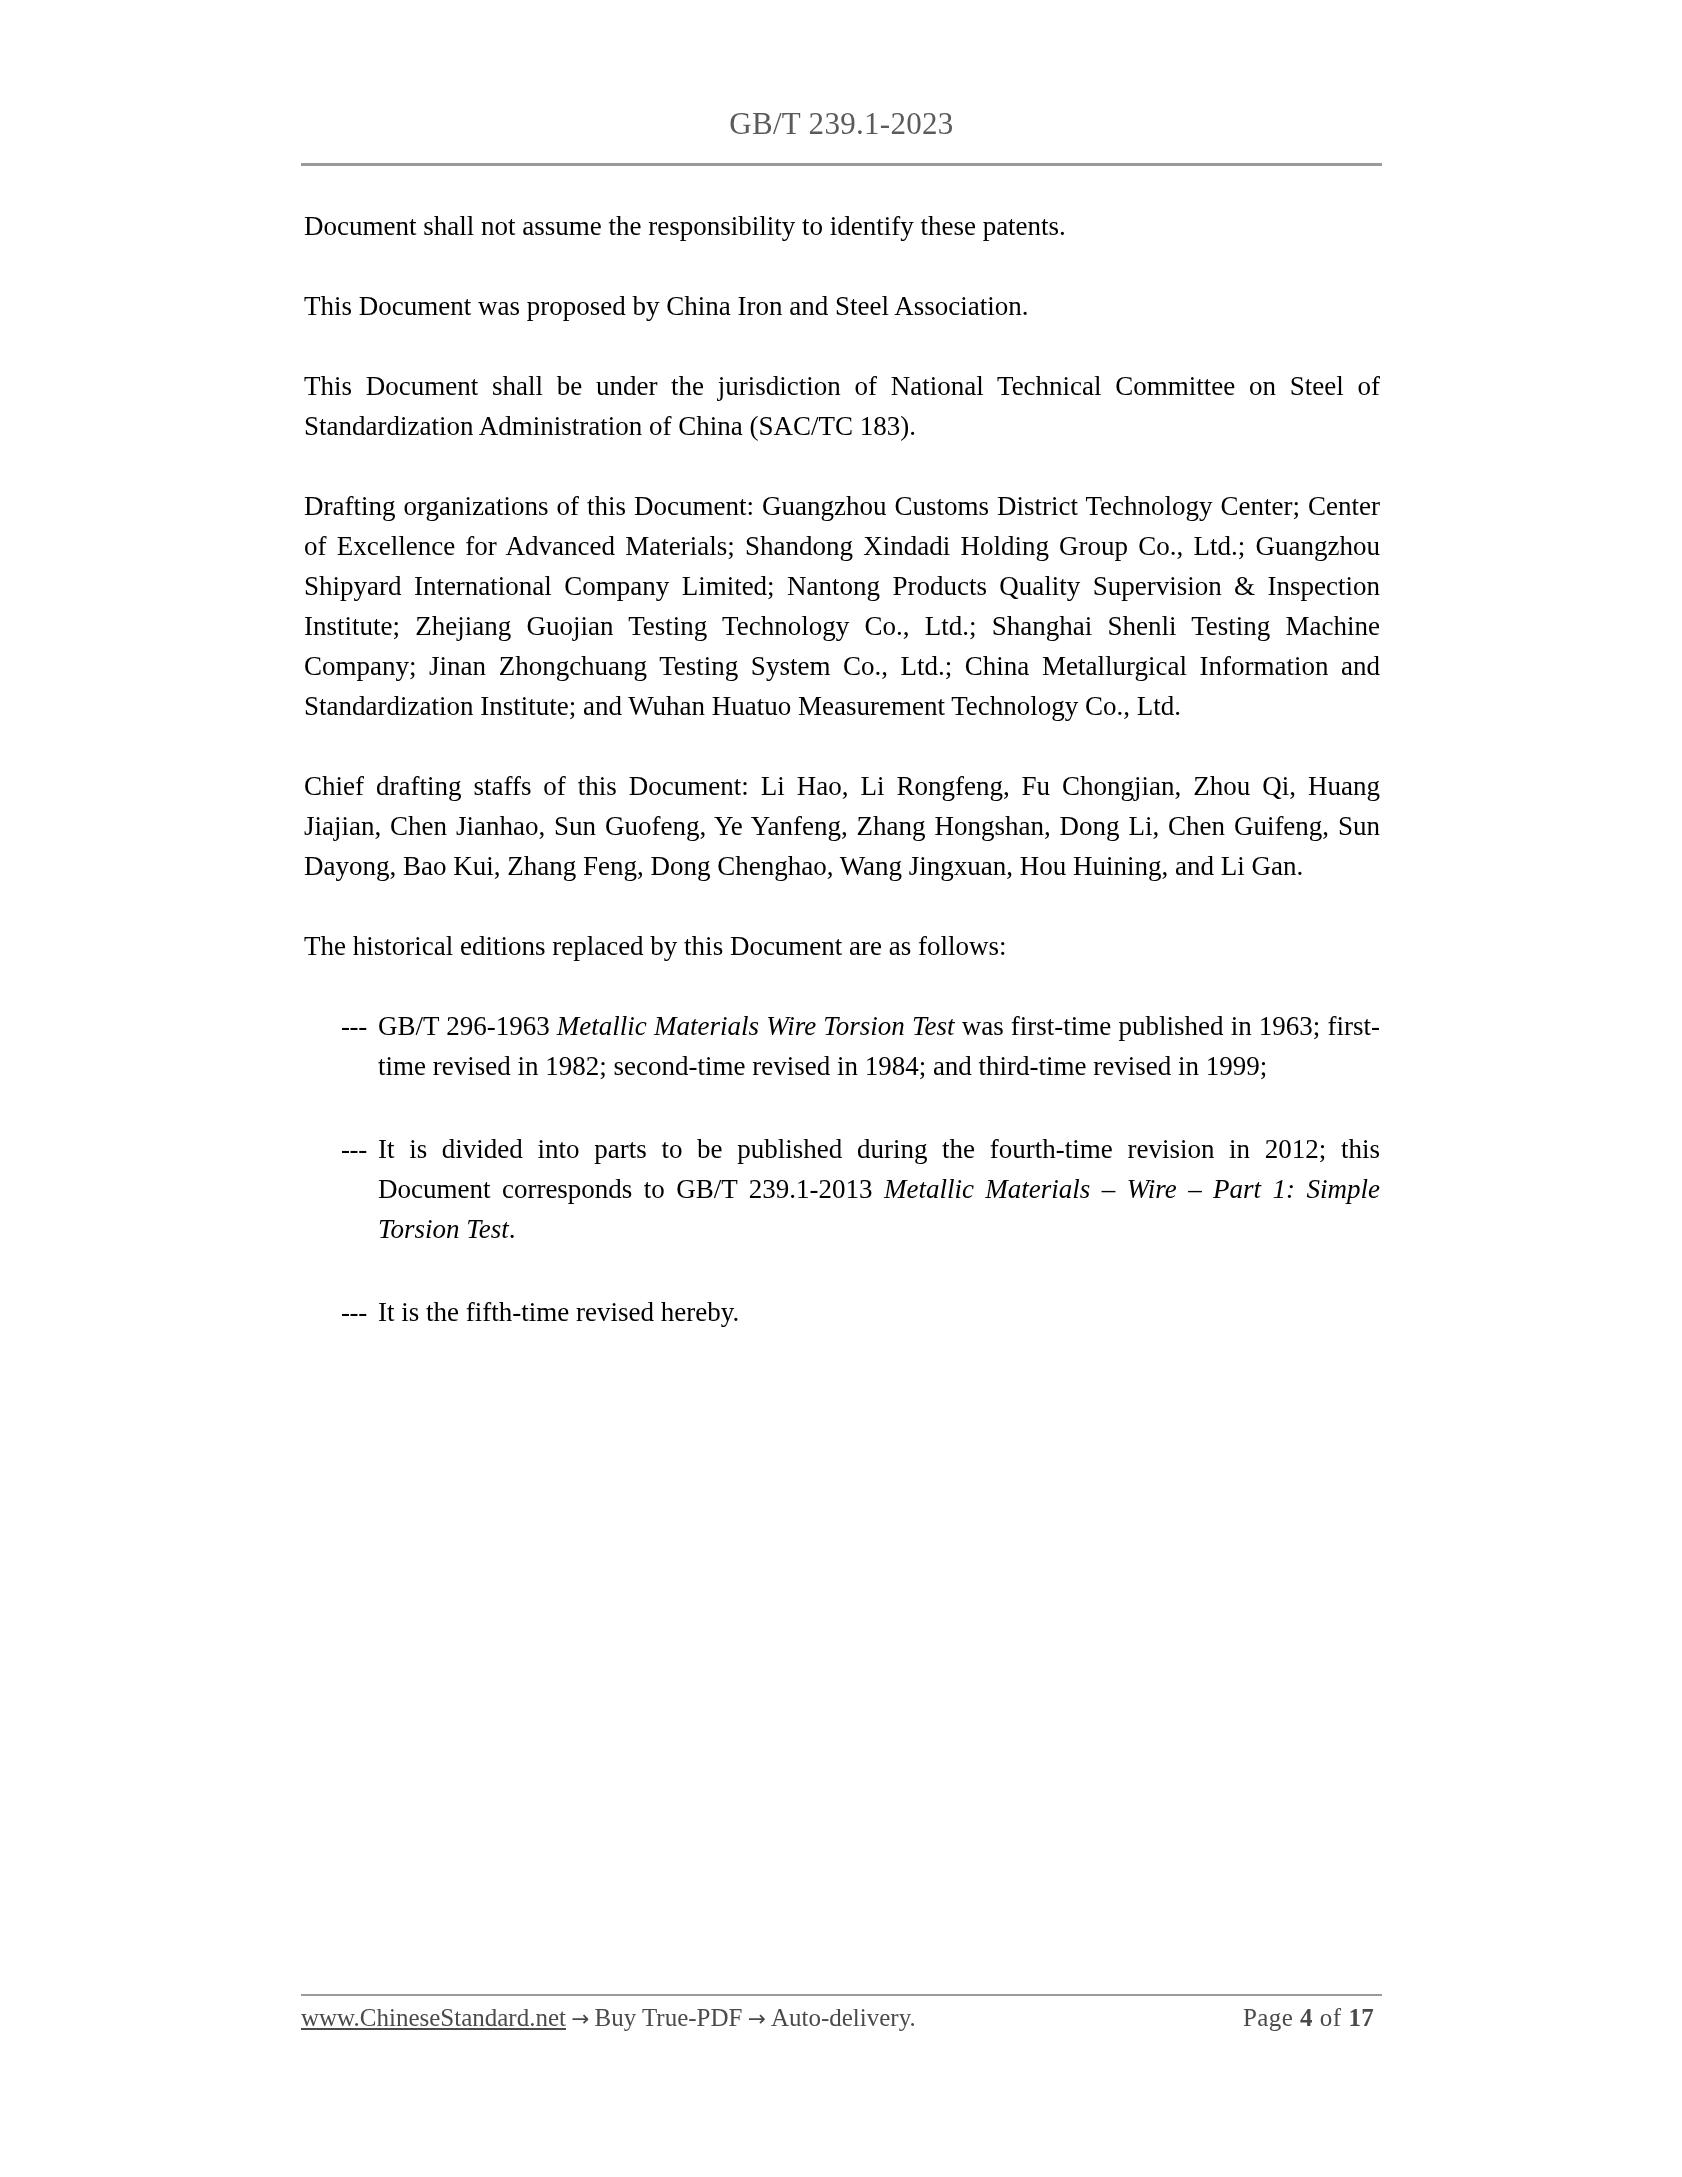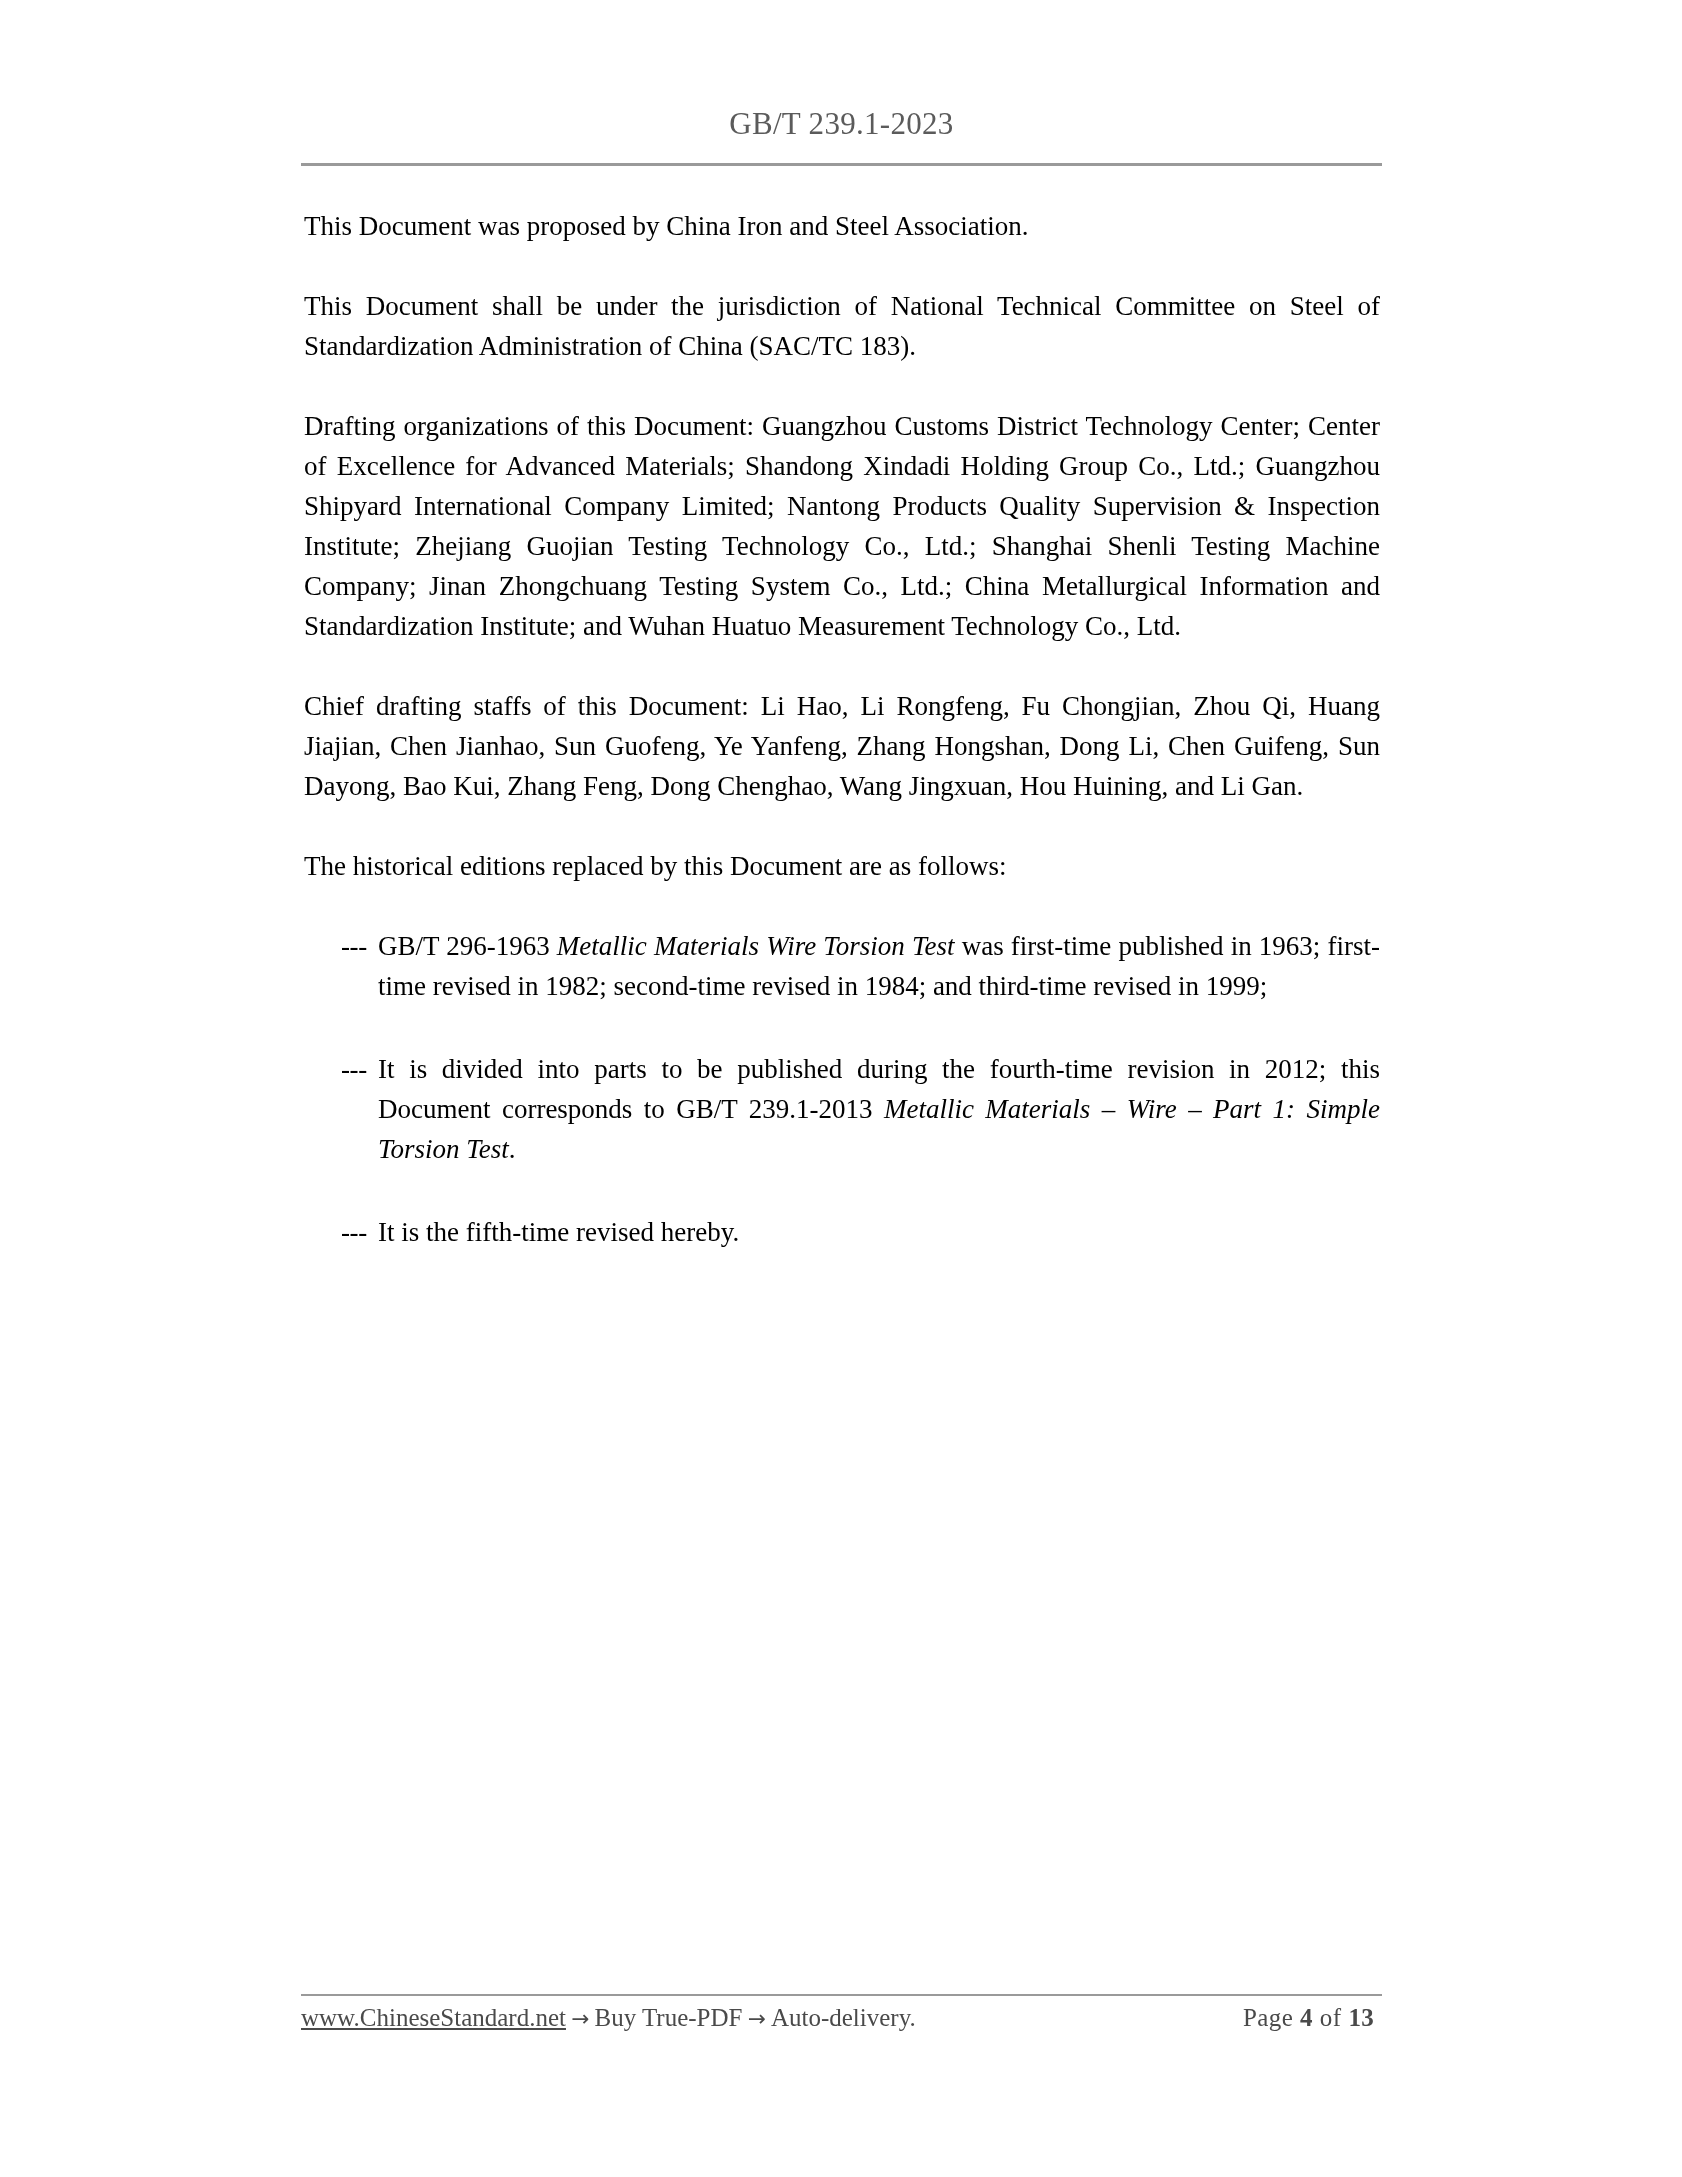--- a/index.html
+++ b/index.html
@@ -137,20 +137,21 @@
 
 <div class="page">
 
   <div class="header">
     <div class="header-title">GB/T 239.1-2023</div>
     <div class="header-rule"></div>
   </div>
 
   <div class="content">
 
+    <p class="para">Document shall not assume the responsibility to identify these patents.</p>
 
     <p class="para">This Document was proposed by China Iron and Steel Association.</p>
 
     <p class="para">This Document shall be under the jurisdiction of National Technical Committee on Steel of Standardization Administration of China (SAC/TC 183).</p>
 
     <p class="para">Drafting organizations of this Document: Guangzhou Customs District Technology Center; Center of Excellence for Advanced Materials; Shandong Xindadi Holding Group Co., Ltd.; Guangzhou Shipyard International Company Limited; Nantong Products Quality Supervision &amp; Inspection Institute; Zhejiang Guojian Testing Technology Co., Ltd.; Shanghai Shenli Testing Machine Company; Jinan Zhongchuang Testing System Co., Ltd.; China Metallurgical Information and Standardization Institute; and Wuhan Huatuo Measurement Technology Co., Ltd.</p>
 
     <p class="para">Chief drafting staffs of this Document: Li Hao, Li Rongfeng, Fu Chongjian, Zhou Qi, Huang Jiajian, Chen Jianhao, Sun Guofeng, Ye Yanfeng, Zhang Hongshan, Dong Li, Chen Guifeng, Sun Dayong, Bao Kui, Zhang Feng, Dong Chenghao, Wang Jingxuan, Hou Huining, and Li Gan.</p>
 
     <p class="para">The historical editions replaced by this Document are as follows:</p>
@@ -168,18 +169,18 @@
         <span class="dash-marker">---</span><span>It is the fifth-time revised hereby.</span>
       </li>
     </ul>
 
   </div>
 
   <div class="footer">
     <div class="footer-rule"></div>
     <div class="footer-row">
       <div class="footer-left"><span class="footer-url">www.ChineseStandard.net</span><span class="footer-arrow">→</span><span>Buy True-PDF</span><span class="footer-arrow">→</span><span>Auto-delivery.</span></div>
-      <div class="footer-right"><span class="word">Page</span><span class="num">4</span><span class="word">of</span><span class="num">13</span></div>
+      <div class="footer-right"><span class="word">Page</span><span class="num">4</span><span class="word">of</span><span class="num">17</span></div>
     </div>
   </div>
 
 </div>
 
 
 </body></html>

